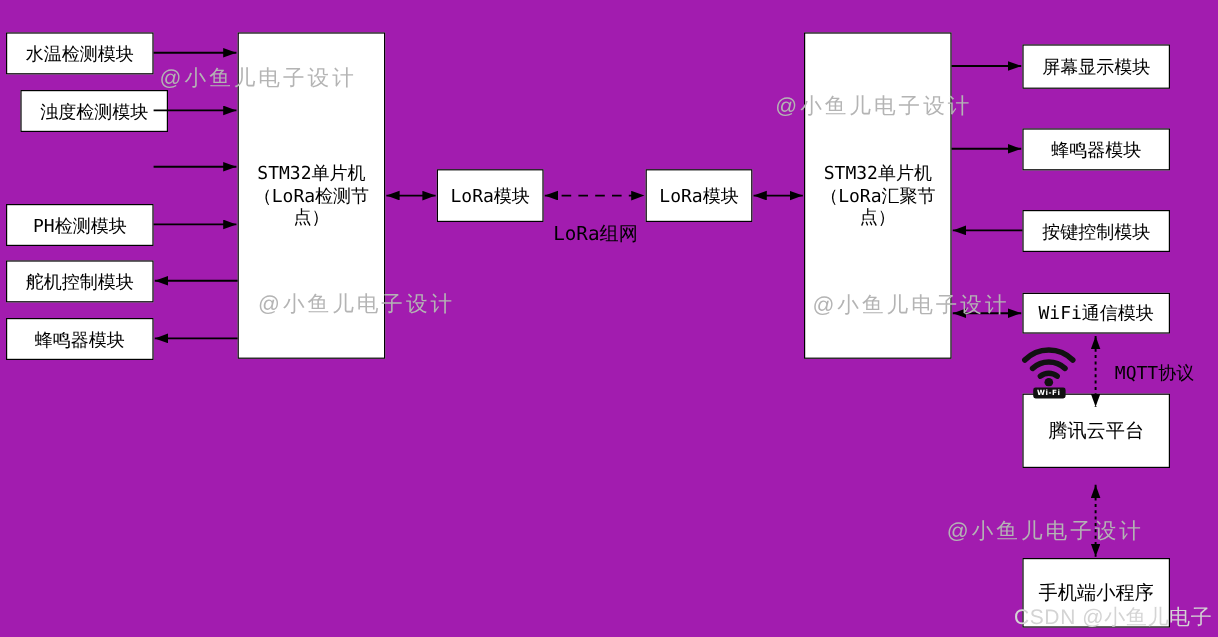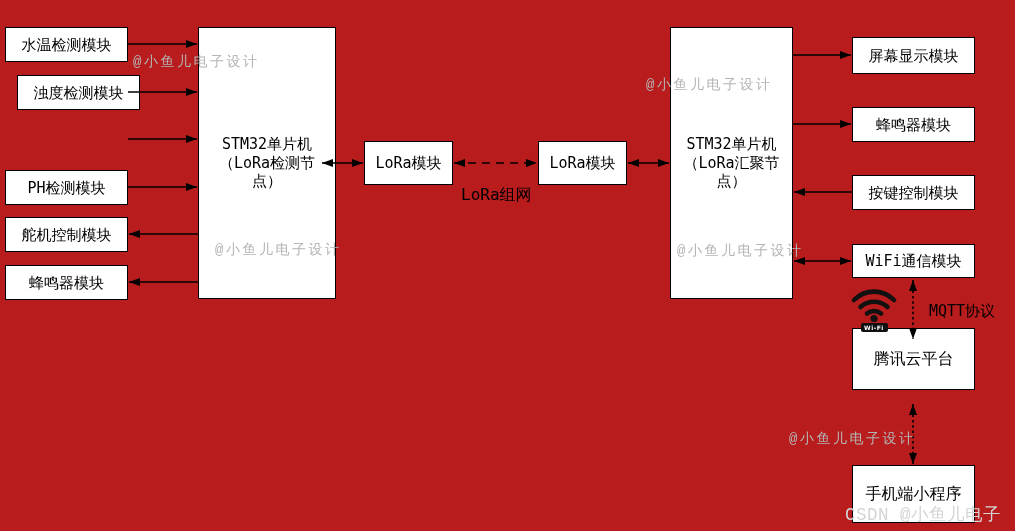--- a/index.html
+++ b/index.html
@@ -1,39 +1,39 @@
 <!DOCTYPE html>
 <html><head>
 <meta charset="utf-8">
 <style>
   html,body{margin:0;padding:0;background:#fff;}
   #stage{
-    position:relative;width:1015px;height:531px;background:#b91c1c;overflow:hidden;
+    position:relative;width:1015px;height:531px;background:#a21caf;overflow:hidden;
     font-family:"DejaVu Sans Mono","DejaVu Sans",sans-serif;color:#000;
   }
   .box{
     position:absolute;border:1.5px solid #000;background:#fff;
     display:flex;align-items:center;justify-content:center;text-align:center;
     font-size:15px;line-height:1.2;box-sizing:border-box;z-index:2;
   }
   .bignode{font-size:15px;line-height:1.25;padding:0 6px;}
   .tallbox{font-size:16px;}
   #wires{position:absolute;left:0;top:0;z-index:3;pointer-events:none;}
   #wires line{stroke:#000;stroke-width:1.6;}
   #wires line.d{stroke-dasharray:8 6;}
   #wires line.d2{stroke-dasharray:2.5 2.8;}
   .floatlabel{position:absolute;font-size:15px;z-index:4;white-space:nowrap;}
   .wm{
     position:absolute;z-index:6;white-space:nowrap;
-    font-family:Liberation Mono, monospace;
-    font-size:14px;letter-spacing:2.5px;pointer-events:none;
+    font-family:Liberation Sans, sans-serif;
+    font-size:18px;letter-spacing:2.5px;pointer-events:none;
   }
   .wm-csdn{
     position:absolute;z-index:6;white-space:nowrap;
-    font-family:Liberation Mono, monospace;
+    font-family:Liberation Sans, sans-serif;
     font-size:17.5px;letter-spacing:0.5px;pointer-events:none;
   }
   #wifi-icon{position:absolute;left:848;top:284;left:848px;top:284px;width:52px;z-index:4;
     display:flex;flex-direction:column;align-items:center;}
   #wifi-badge{
     margin-top:1px;background:#111;color:#fff;border-radius:2px;
     width:27px;height:9px;display:flex;align-items:center;justify-content:center;
     font-size:6px;font-weight:bold;letter-spacing:0.5px;
     font-family:"DejaVu Sans",sans-serif;
   }
@@ -68,21 +68,21 @@
     <line x1="913" y1="280" x2="913" y2="339" class="d2" marker-start="url(#ahr)" marker-end="url(#ah)"></line>
     <line x1="913" y1="404" x2="913" y2="464" class="d2" marker-start="url(#ahr)" marker-end="url(#ah)"></line>
   </svg>
 
   <div class="box" style="left:5px;top:27px;width:123px;height:35px;">水温检测模块</div>
   <div class="box" style="left:17px;top:75px;width:123px;height:35px;">浊度检测模块</div>
   <div class="box" style="left:5px;top:170px;width:123px;height:35px;">PH检测模块</div>
   <div class="box" style="left:5px;top:217px;width:123px;height:35px;">舵机控制模块</div>
   <div class="box" style="left:5px;top:265px;width:123px;height:35px;">蜂鸣器模块</div>
 
-  <div class="box bignode" style="left:198px;top:27px;width:138px;height:272px;">STM32单片机（LoRa检测节点）</div>
+  <div class="box bignode" style="left:198px;top:27px;width:123px;height:272px;">STM32单片机（LoRa检测节点）</div>
 
   <div class="box" style="left:364px;top:141px;width:89px;height:44px;">LoRa模块</div>
   <div class="box" style="left:538px;top:141px;width:89px;height:44px;">LoRa模块</div>
   <div class="floatlabel" style="left:461px;top:185px;font-size:16px;">LoRa组网</div>
 
   <div class="box bignode" style="left:670px;top:27px;width:123px;height:272px;">STM32单片机（LoRa汇聚节点）</div>
 
   <div class="box" style="left:852px;top:37px;width:123px;height:37px;">屏幕显示模块</div>
   <div class="box" style="left:852px;top:107px;width:123px;height:35px;">蜂鸣器模块</div>
   <div class="box" style="left:852px;top:175px;width:123px;height:35px;">按键控制模块</div>

